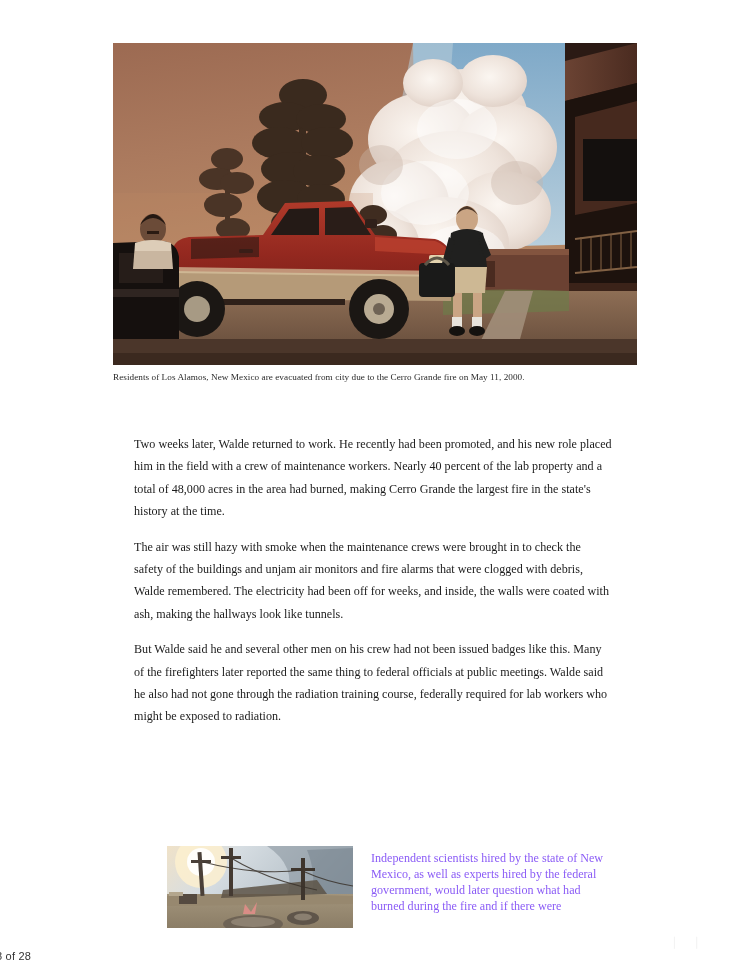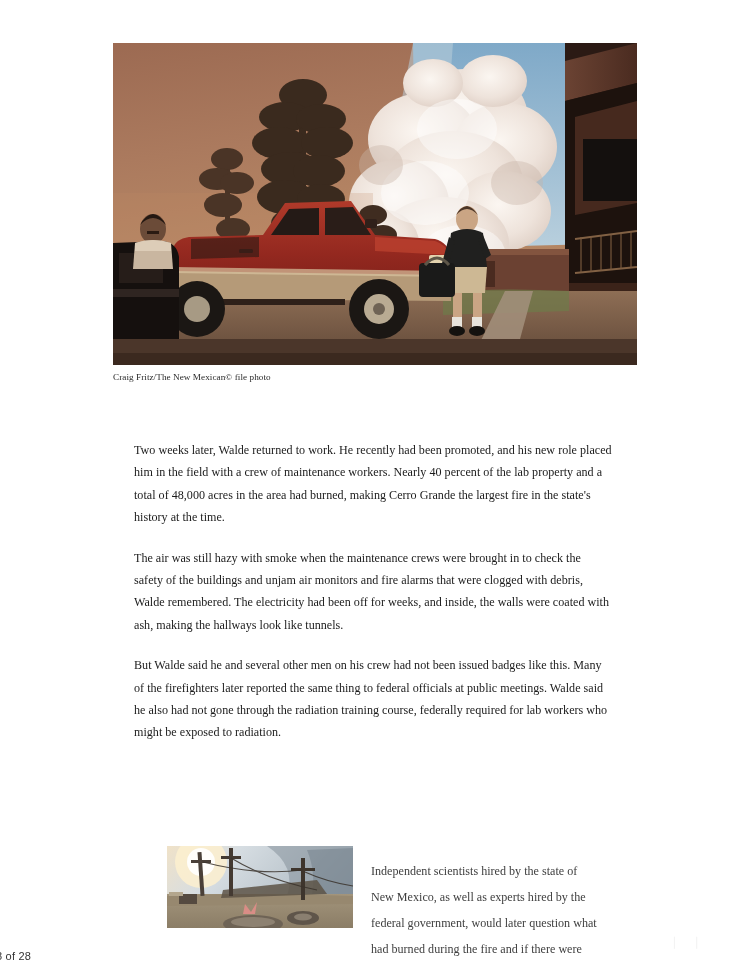--- a/index.html
+++ b/index.html
@@ -47,21 +47,21 @@
   .article-body {
     position: absolute;
     left: 134px;
     top: 421px;
     width: 478px;
   }
   .para {
     font-size: 12.1px;
     line-height: 22.4px;
     color: #1b1b1b;
-    margin: 18px 0 13px 0;
+    margin: 12px 0 13px 0;
     text-align: left;
     letter-spacing: 0.01px;
   }
 
   
   .wrap-section {
     position: absolute;
     left: 167px;
     top: 846px;
     width: 446px;
@@ -70,23 +70,23 @@
     float: left;
     width: 186px;
     height: 82px;
     margin-right: 18px;
     overflow: hidden;
     background: #8a8378;
   }
   .inset-photo svg { display: block; width: 100%; height: 100%; }
   .wrap-para {
     font-size: 12.1px;
-    line-height: 26px;
-    color: #404040;
-    margin: 12px;
+    line-height: 16px;
+    color: #8b5cf6;
+    margin: 4px;
     overflow: hidden;
   }
 
   
   .page-footer {
     position: absolute;
     left: -4px;
     bottom: 8px;
     font-family: "Liberation Sans", sans-serif;
     font-size: 11px;
@@ -302,21 +302,21 @@
       <rect x="306" y="220" width="36" height="34" rx="4" fill="#1a1a19"></rect>
       <path d="M312,222 Q324,208 336,222" stroke="#5e5648" stroke-width="3" fill="none"></path>
     </g>
 
     <rect x="0" y="296" width="524" height="26" fill="#4b362a"></rect>
     <rect x="0" y="310" width="524" height="12" fill="#3b291f"></rect>
   </svg>
 </div>
 
 <div class="caption-block">
-  <div class="caption-line">Craig Fritz/The New Mexican© file photo</div>
+  <div class="caption-line">Residents of Los Alamos, New Mexico are evacuated from city due to the Cerro Grande fire on May 11, 2000.</div>
 </div>
 
 <div class="article-body">
   <p class="para">Two weeks later, Walde returned to work. He recently had been promoted, and his new role placed him in the field with a crew of maintenance workers. Nearly 40 percent of the lab property and a total of 48,000 acres in the area had burned, making Cerro Grande the largest fire in the state's history at the time.</p>
   <p class="para">The air was still hazy with smoke when the maintenance crews were brought in to check the safety of the buildings and unjam air monitors and fire alarms that were clogged with debris, Walde remembered. The electricity had been off for weeks, and inside, the walls were coated with ash, making the hallways look like tunnels.</p>
   <p class="para">But Walde said he and several other men on his crew had not been issued badges like this. Many of the firefighters later reported the same thing to federal officials at public meetings. Walde said he also had not gone through the radiation training course, federally required for lab workers who might be exposed to radiation.</p>
 </div>
 
 <div class="wrap-section">
   <div class="inset-photo">

